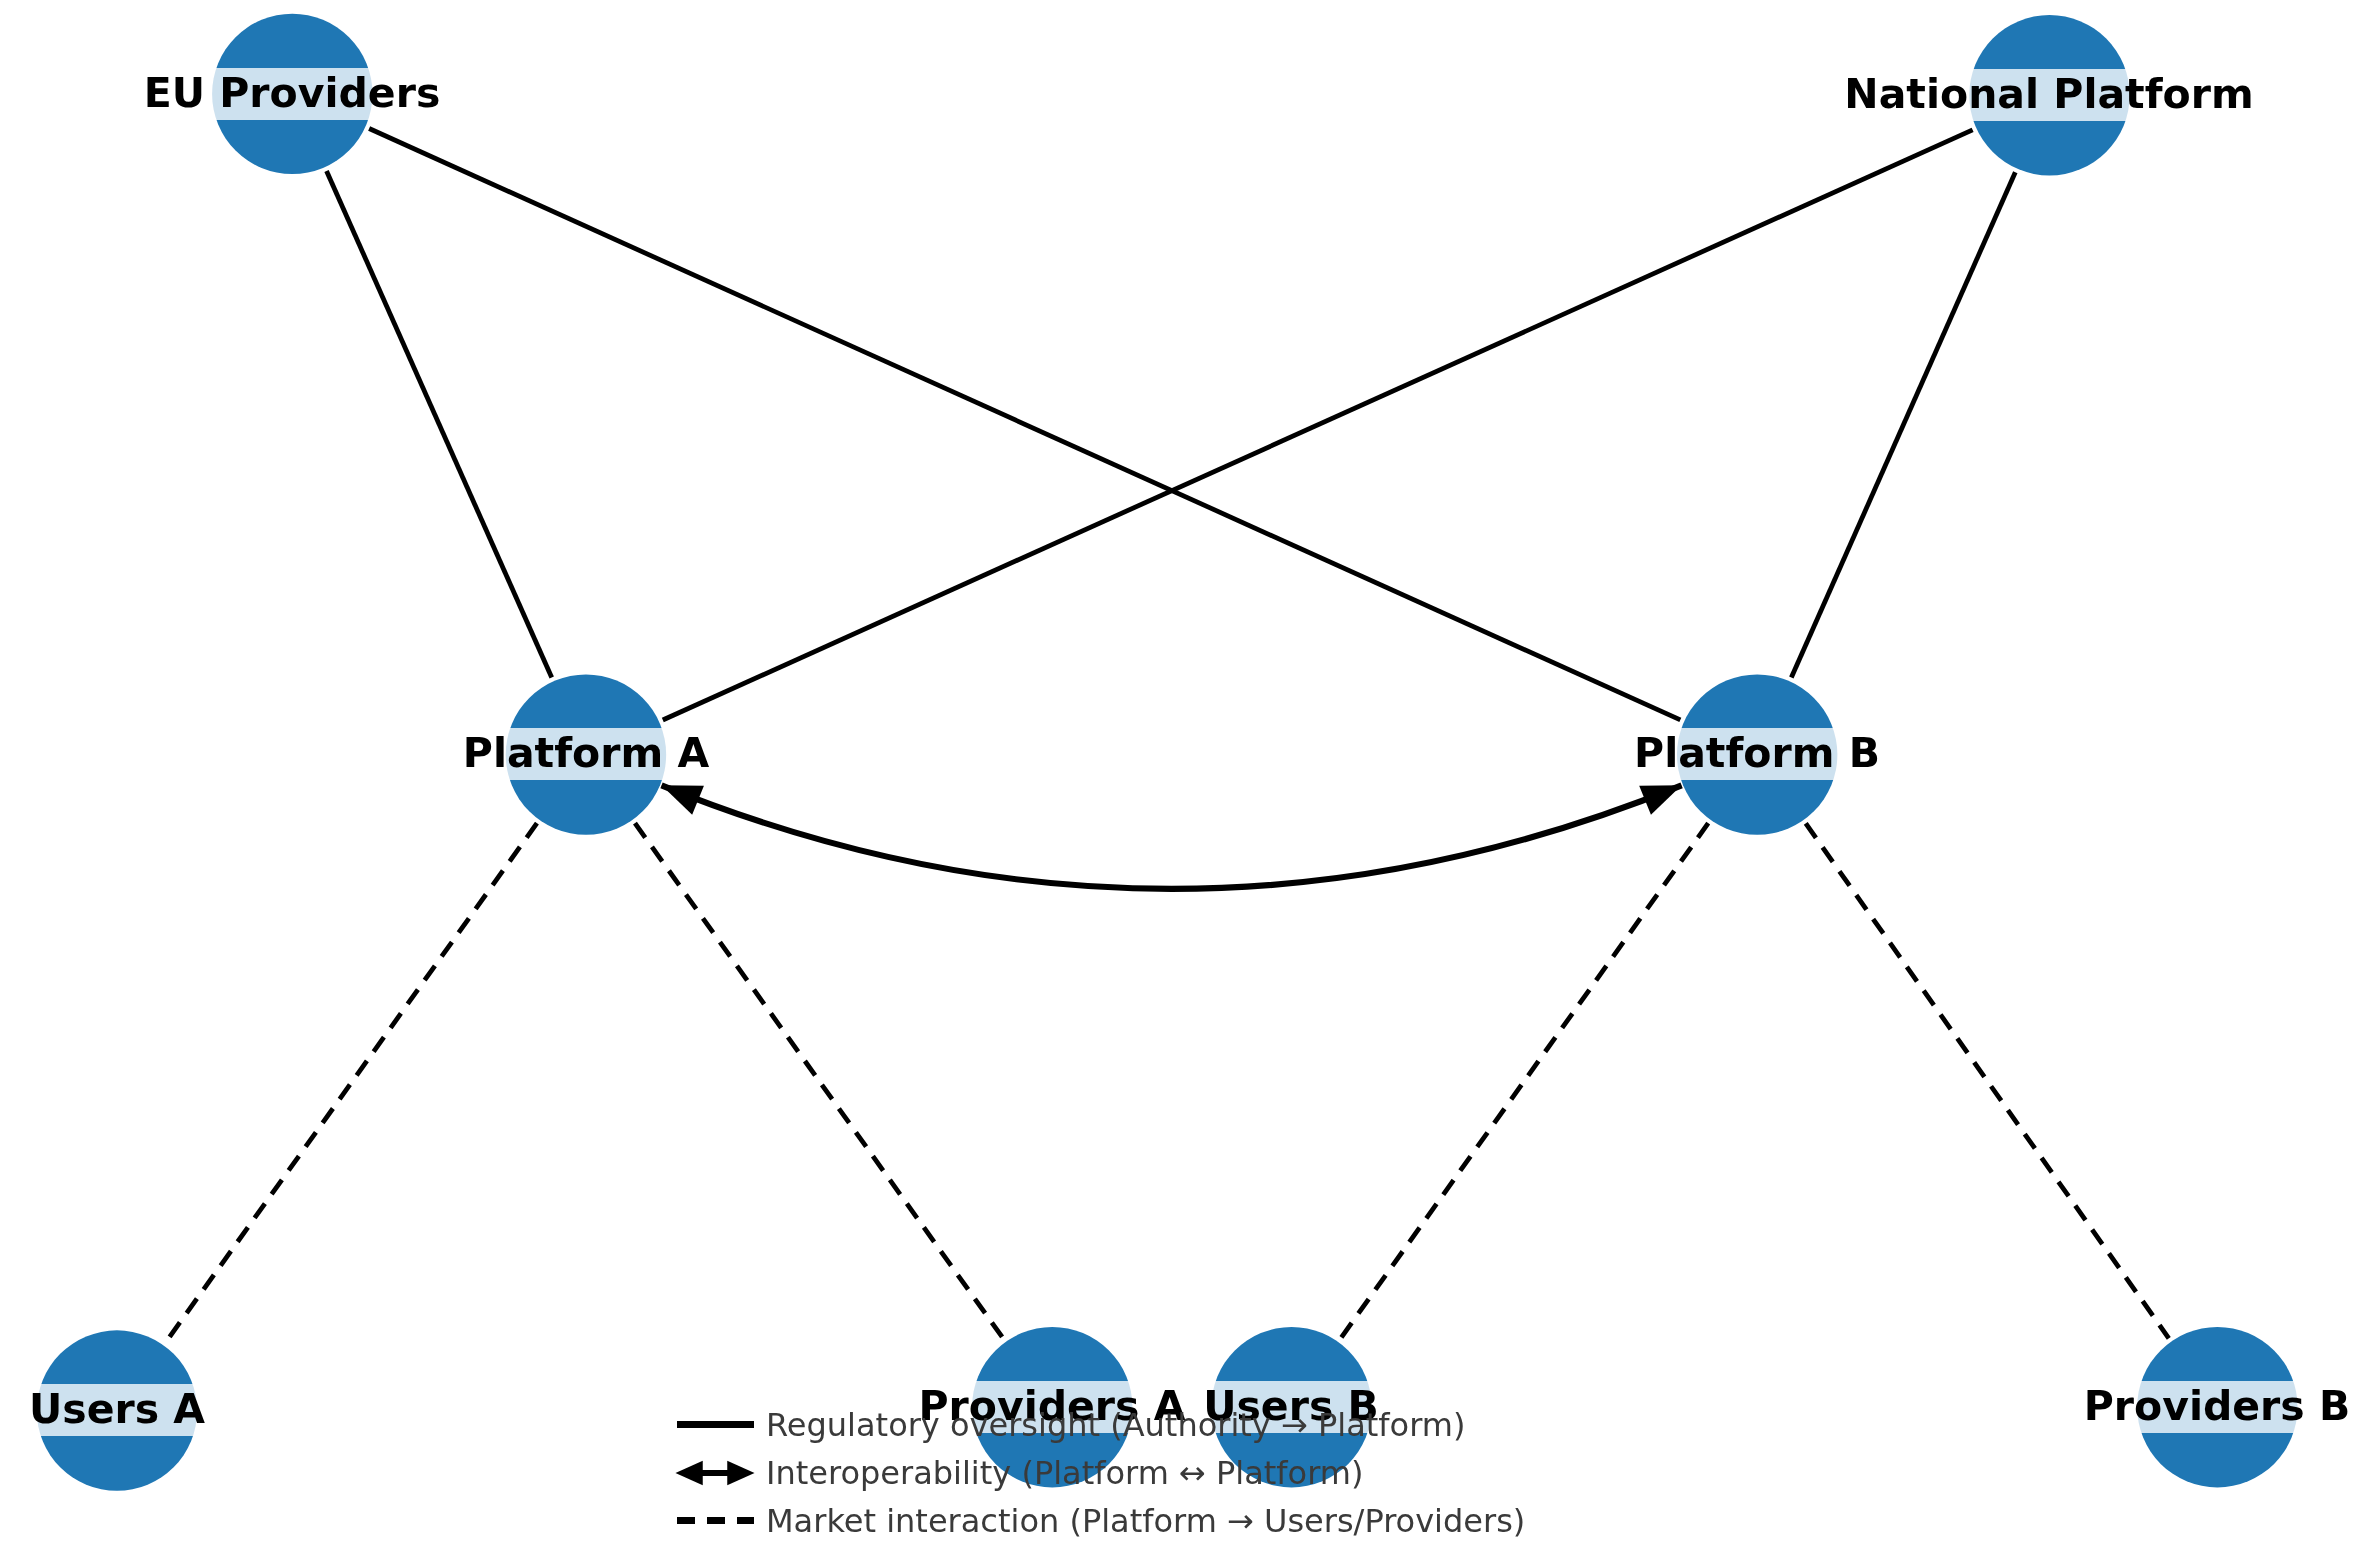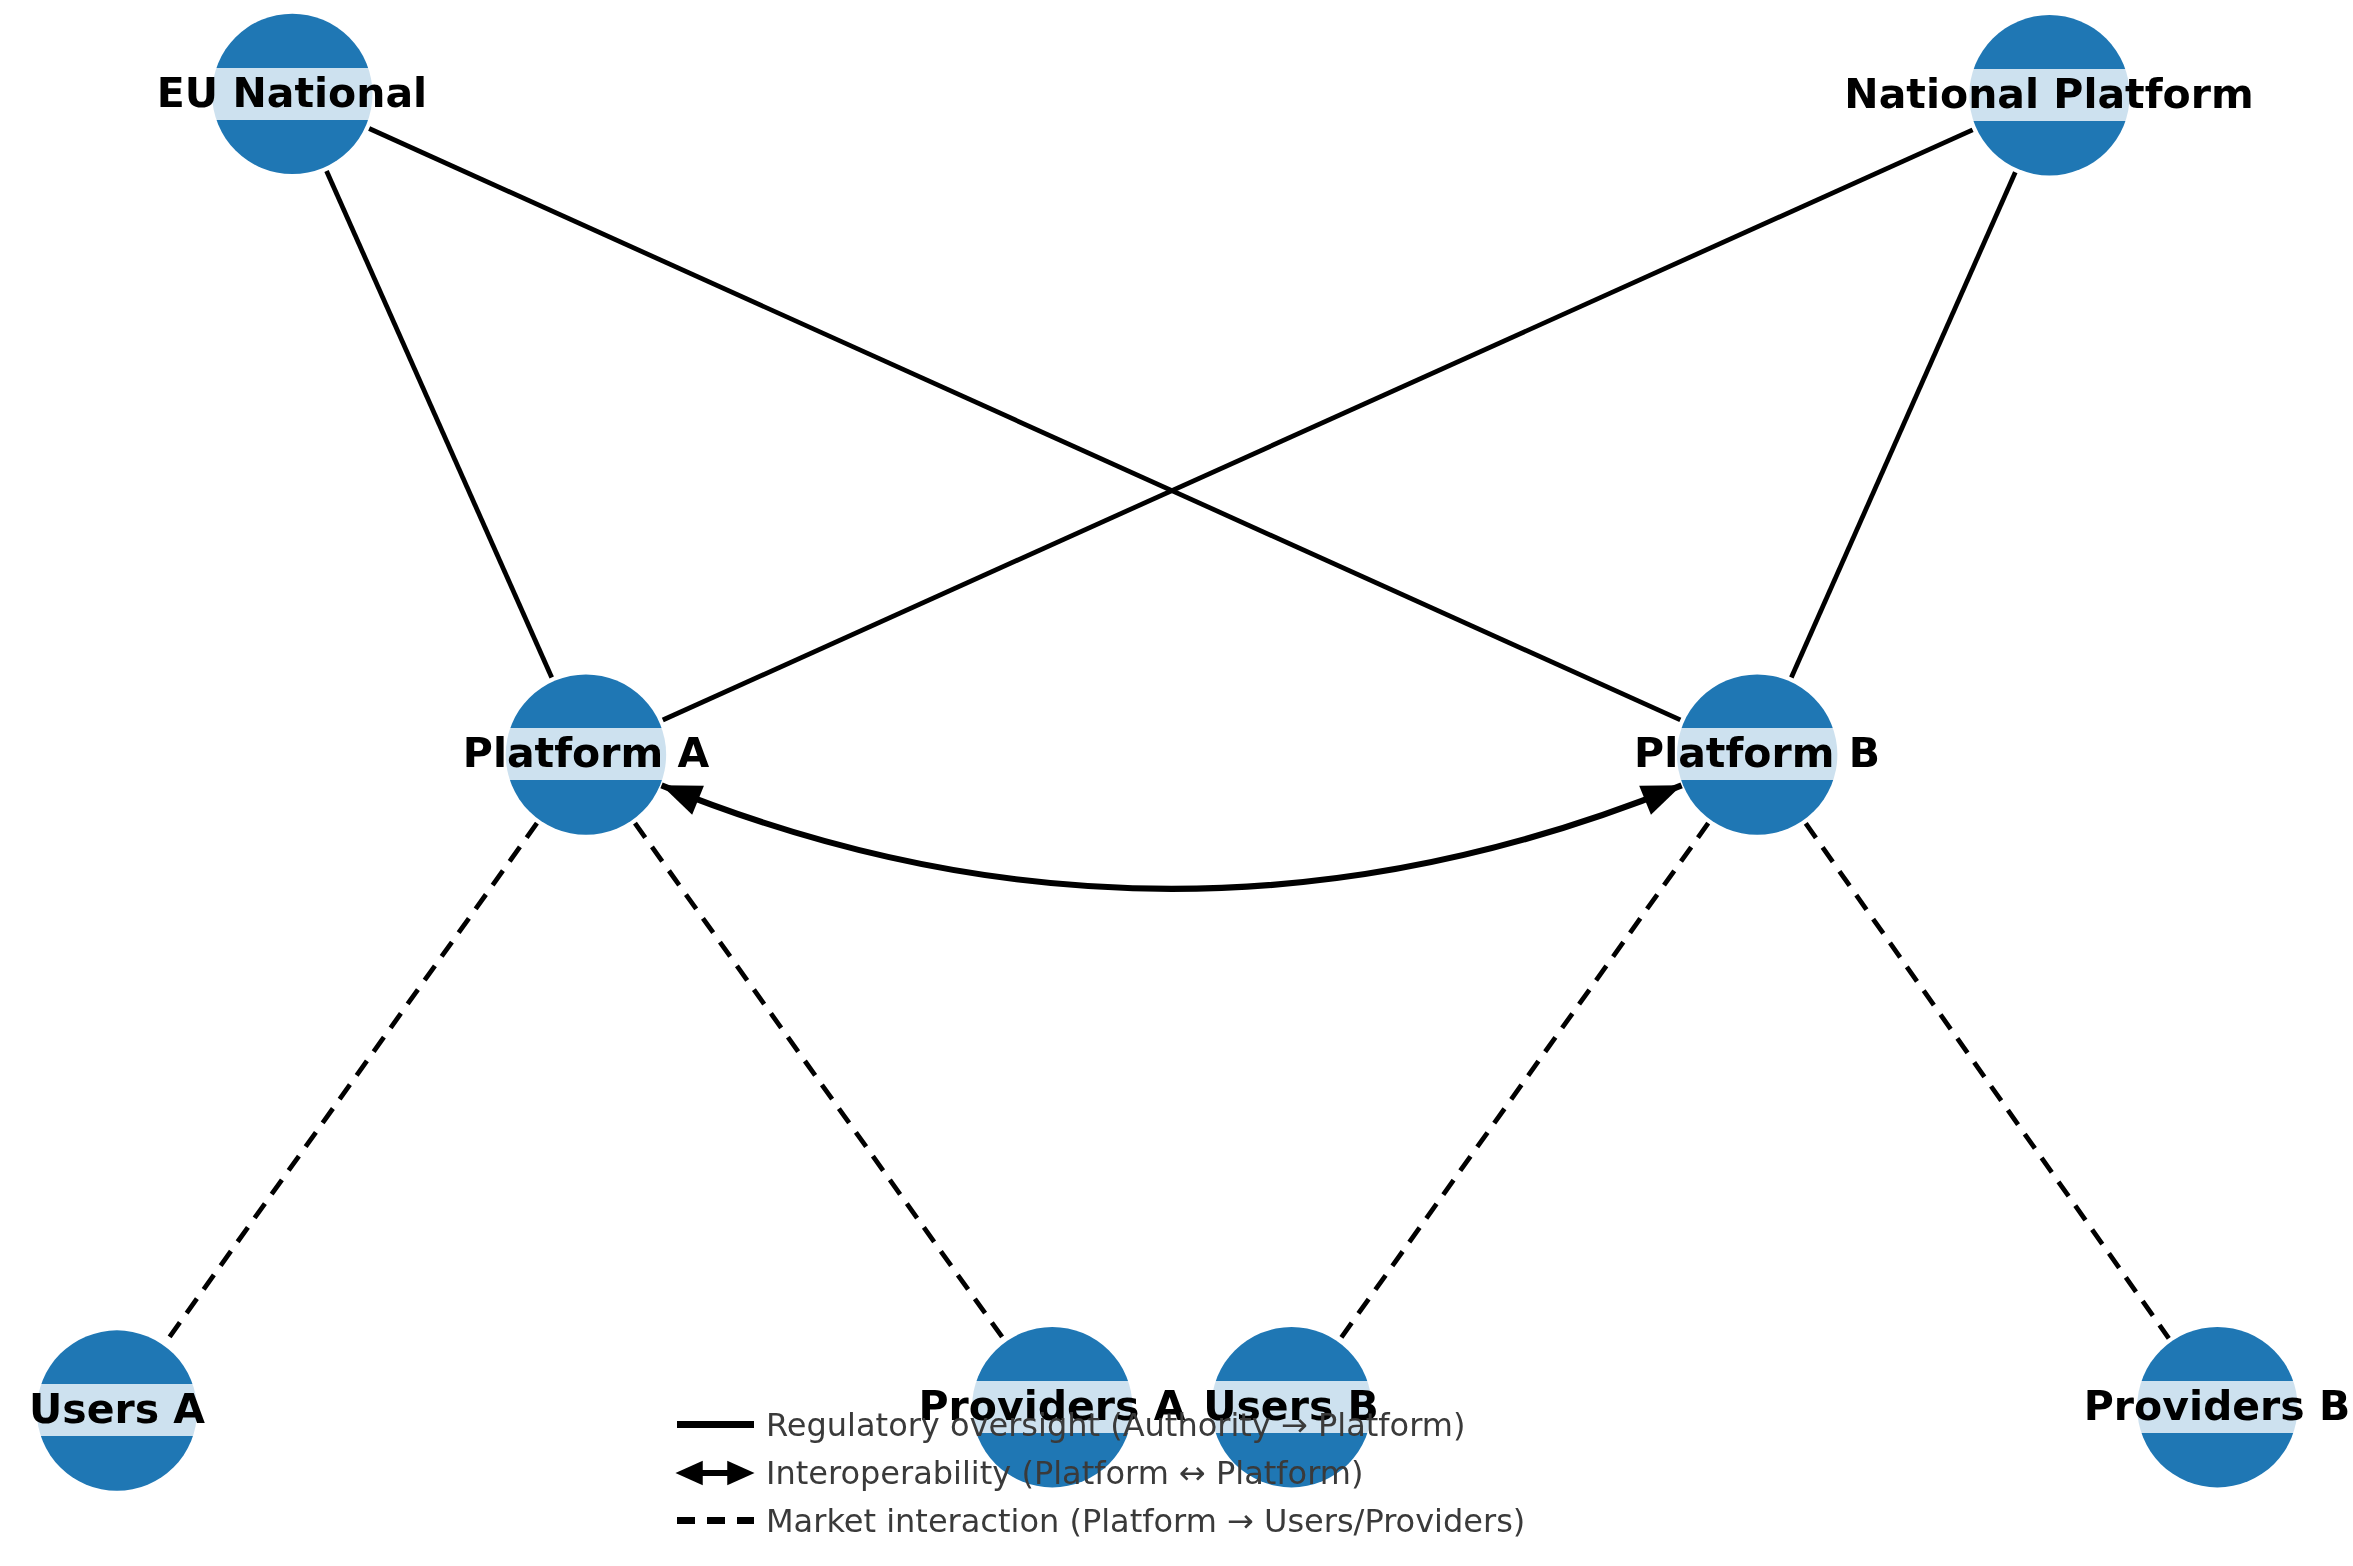--- a/index.html
+++ b/index.html
@@ -111,21 +111,21 @@
       <circle cx="862" cy="1110" r="118" fill="#1f77b4"></circle>
       <circle cx="2585" cy="1110" r="118" fill="#1f77b4"></circle>
       <circle cx="172" cy="2075" r="118" fill="#1f77b4"></circle>
       <circle cx="1548" cy="2070" r="118" fill="#1f77b4"></circle>
       <circle cx="1900" cy="2070" r="118" fill="#1f77b4"></circle>
       <circle cx="3262" cy="2070" r="118" fill="#1f77b4"></circle>
       <polygon points="973.1752861269761,1155.1669763719578 1035.5670115596397,1155.6890851107337 1018.2530039503893,1198.3062781260746" class="arrowhead"></polygon>
       <polygon points="2473.824713873024,1155.1669763719578 2428.7469960496105,1198.3062781260746 2411.43298844036,1155.6890851107337" class="arrowhead"></polygon>
     </svg>
 
-  <div class="node-label" style="left: 292px; top: 94px;">EU National</div>
+  <div class="node-label" style="left: 292px; top: 94px;">EU Providers</div>
   <div class="node-label" style="left: 2049px; top: 95px;">National Platform</div>
   <div class="node-label" style="left: 586px; top: 754px;">Platform A</div>
   <div class="node-label" style="left: 1757px; top: 754px;">Platform B</div>
   <div class="node-label" style="left: 117px; top: 1410px;">Users A</div>
   <div class="node-label" style="left: 1052px; top: 1407px; text-align: center;">Providers A</div>
   <div class="node-label" style="left: 1291px; top: 1407px;">Users B</div>
   <div class="node-label" style="left: 2217px; top: 1407px;">Providers B</div>
 
   <div id="legend">
     <div class="legend-row">

